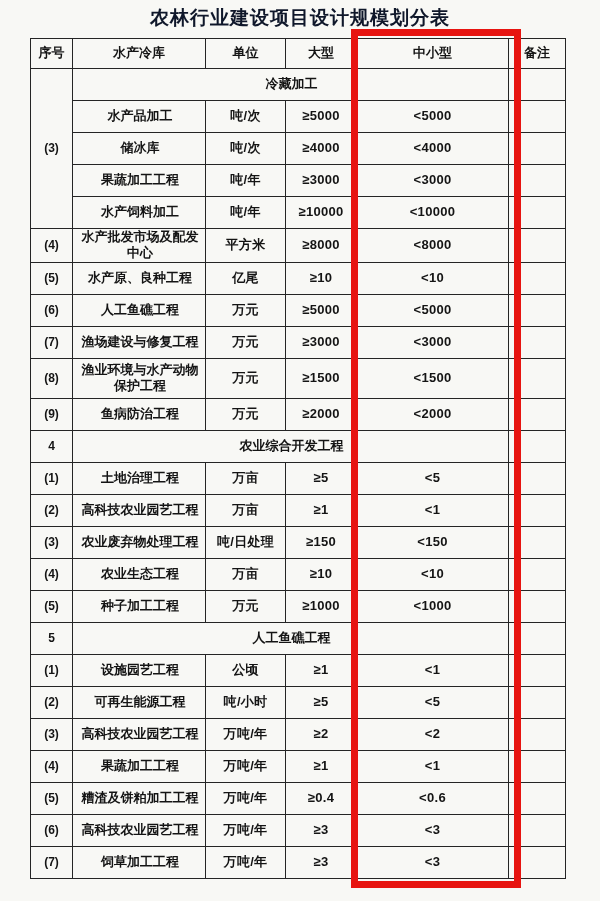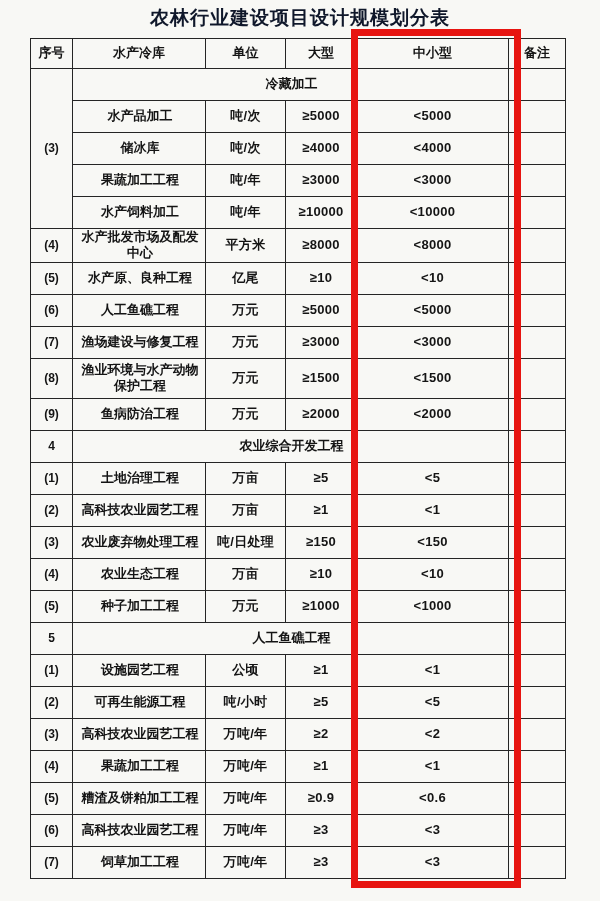--- a/index.html
+++ b/index.html
@@ -224,21 +224,21 @@
           <td class="project">果蔬加工工程</td>
           <td class="val">万吨/年</td>
           <td class="val">≥1</td>
           <td class="val">&lt;1</td>
           <td></td>
         </tr>
         <tr class="row">
           <td class="serial">(5)</td>
           <td class="project">糟渣及饼粕加工工程</td>
           <td class="val">万吨/年</td>
-          <td class="val">≥0.9</td>
+          <td class="val">≥0.4</td>
           <td class="val">&lt;0.6</td>
           <td></td>
         </tr>
         <tr class="row">
           <td class="serial">(6)</td>
           <td class="project">高科技农业园艺工程</td>
           <td class="val">万吨/年</td>
           <td class="val">≥3</td>
           <td class="val">&lt;3</td>
           <td></td>

